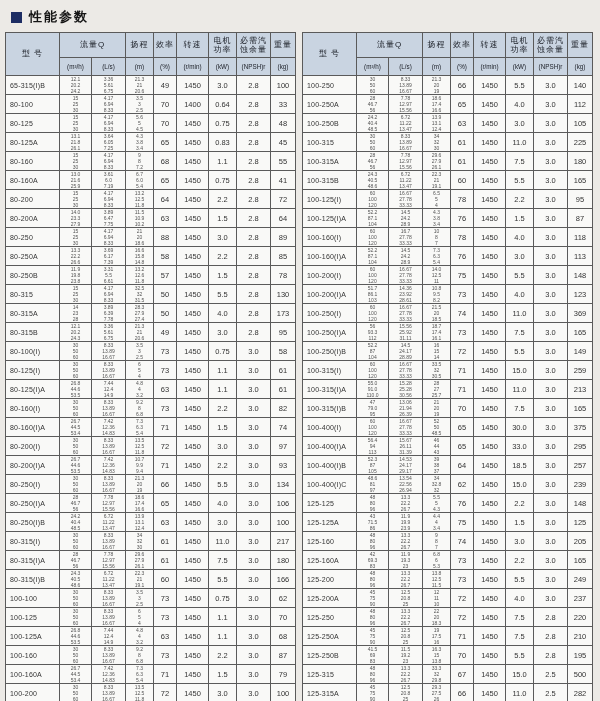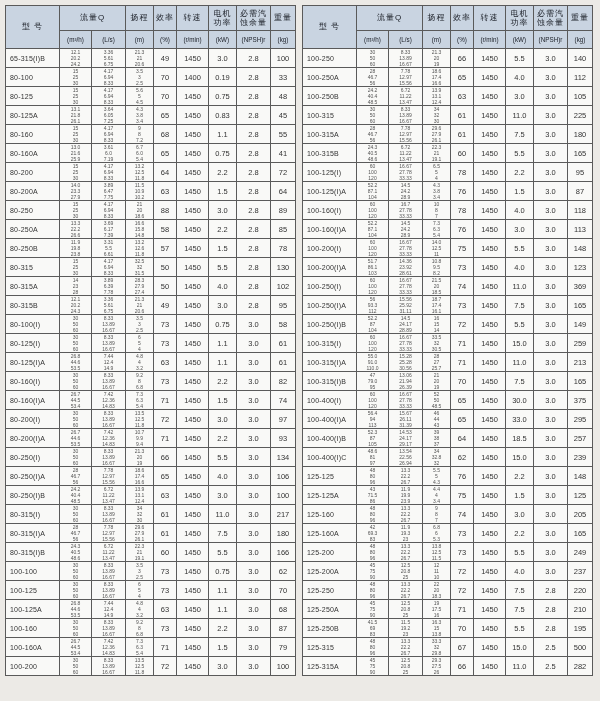--- a/index.html
+++ b/index.html
@@ -56,20 +56,24 @@
   col.c-rpm{width:32px;}
   col.c-kw{width:28px;}
   col.c-npsh{width:34px;}
   col.c-kg{width:25px;}
 </style>
 </head>
 <body>
 
 <div class="page">
 
+  <div class="title-bar">
+    <span class="title-square"></span>
+    <span class="title-text">性能参数</span>
+  </div>
 
   <div class="tables">
 
     <table>
       <colgroup>
         <col class="c-model">
           <col class="c-m3h">
           <col class="c-ls">
           <col class="c-m">
         <col class="c-pct">
@@ -126,21 +130,21 @@
 25
 30</td>
             <td class="tri">4.17
 6.94
 8.33</td>
             <td class="tri">3.5
 3
 2.5</td>
             <td class="val">70</td>
             <td class="val">1400</td>
-            <td class="val">0.19</td>
+            <td class="val">0.64</td>
             <td class="val">2.8</td>
             <td class="val">33</td>
           </tr>
           <tr>
             <td class="model">80-125</td>
             <td class="tri">15
 25
 30</td>
             <td class="tri">4.17
 6.94
@@ -315,21 +319,21 @@
             <td class="tri">3.89
 6.39
 7.78</td>
             <td class="tri">28.3
 27.9
 27.4</td>
             <td class="val">50</td>
             <td class="val">1450</td>
             <td class="val">4.0</td>
             <td class="val">2.8</td>
-            <td class="val">102</td>
+            <td class="val">173</td>
           </tr>
           <tr>
             <td class="model">80-315B</td>
             <td class="tri">12.1
 20.2
 24.3</td>
             <td class="tri">3.36
 5.61
 6.75</td>
             <td class="tri">21.3

